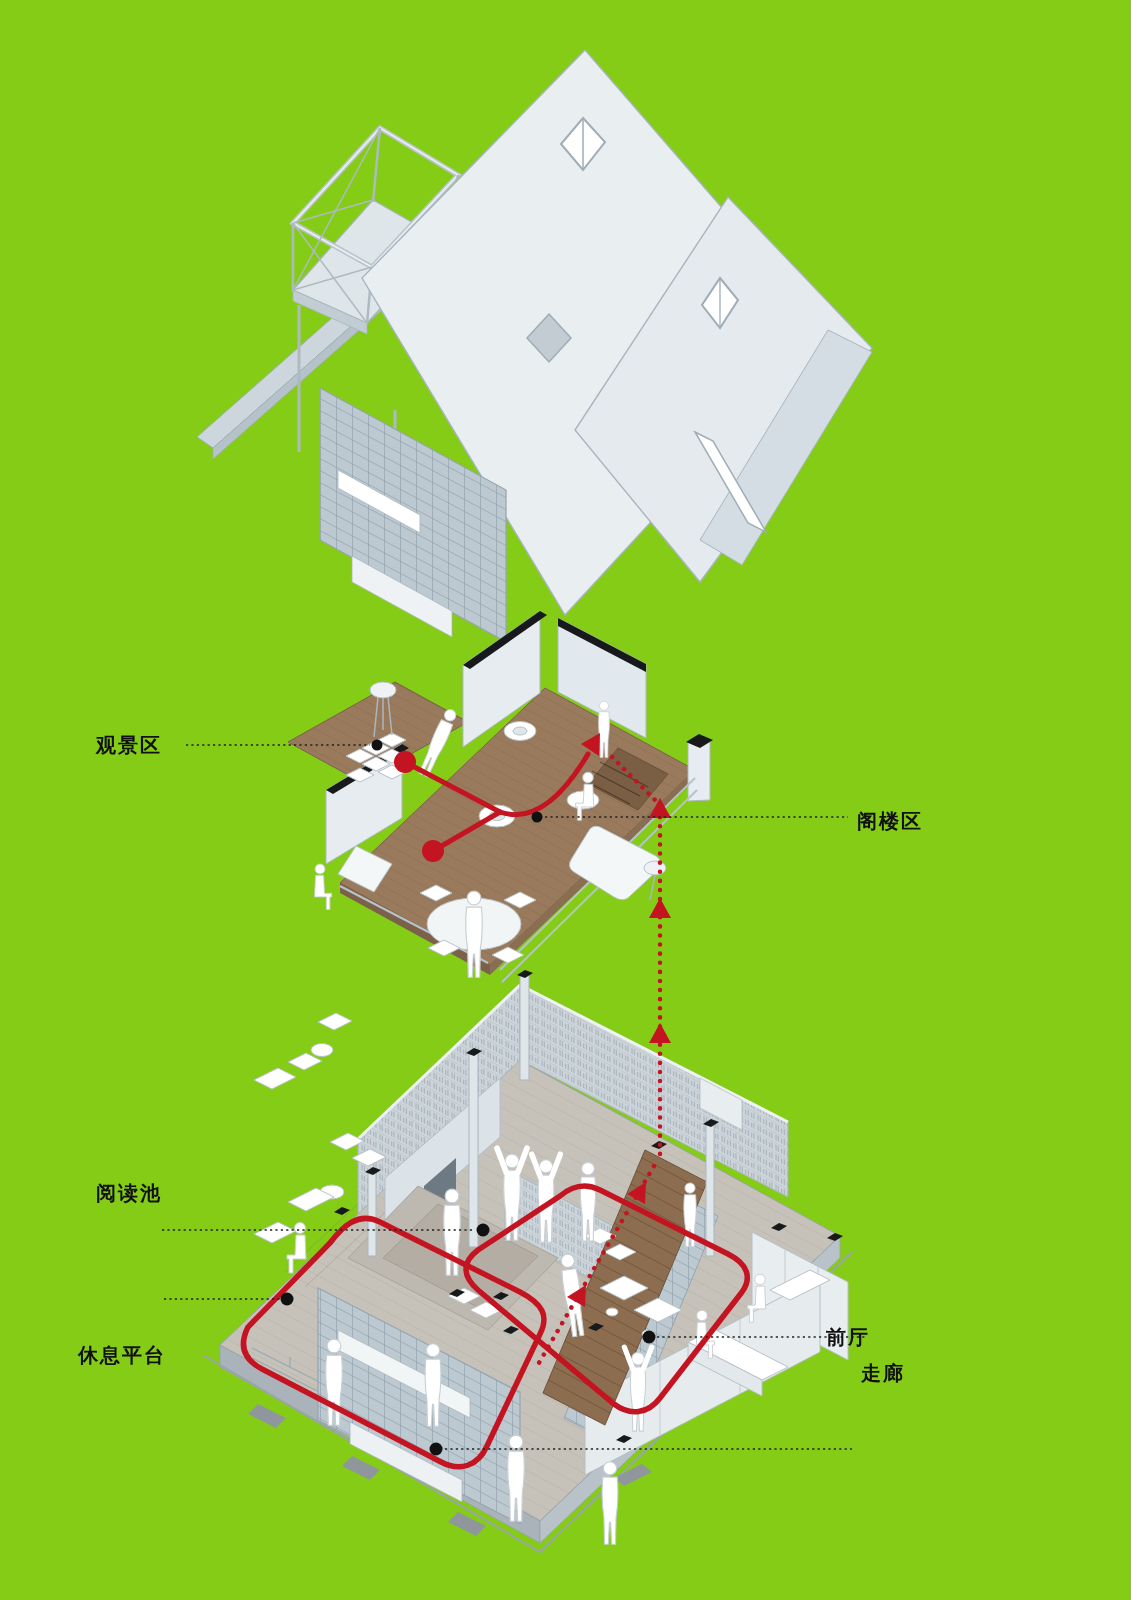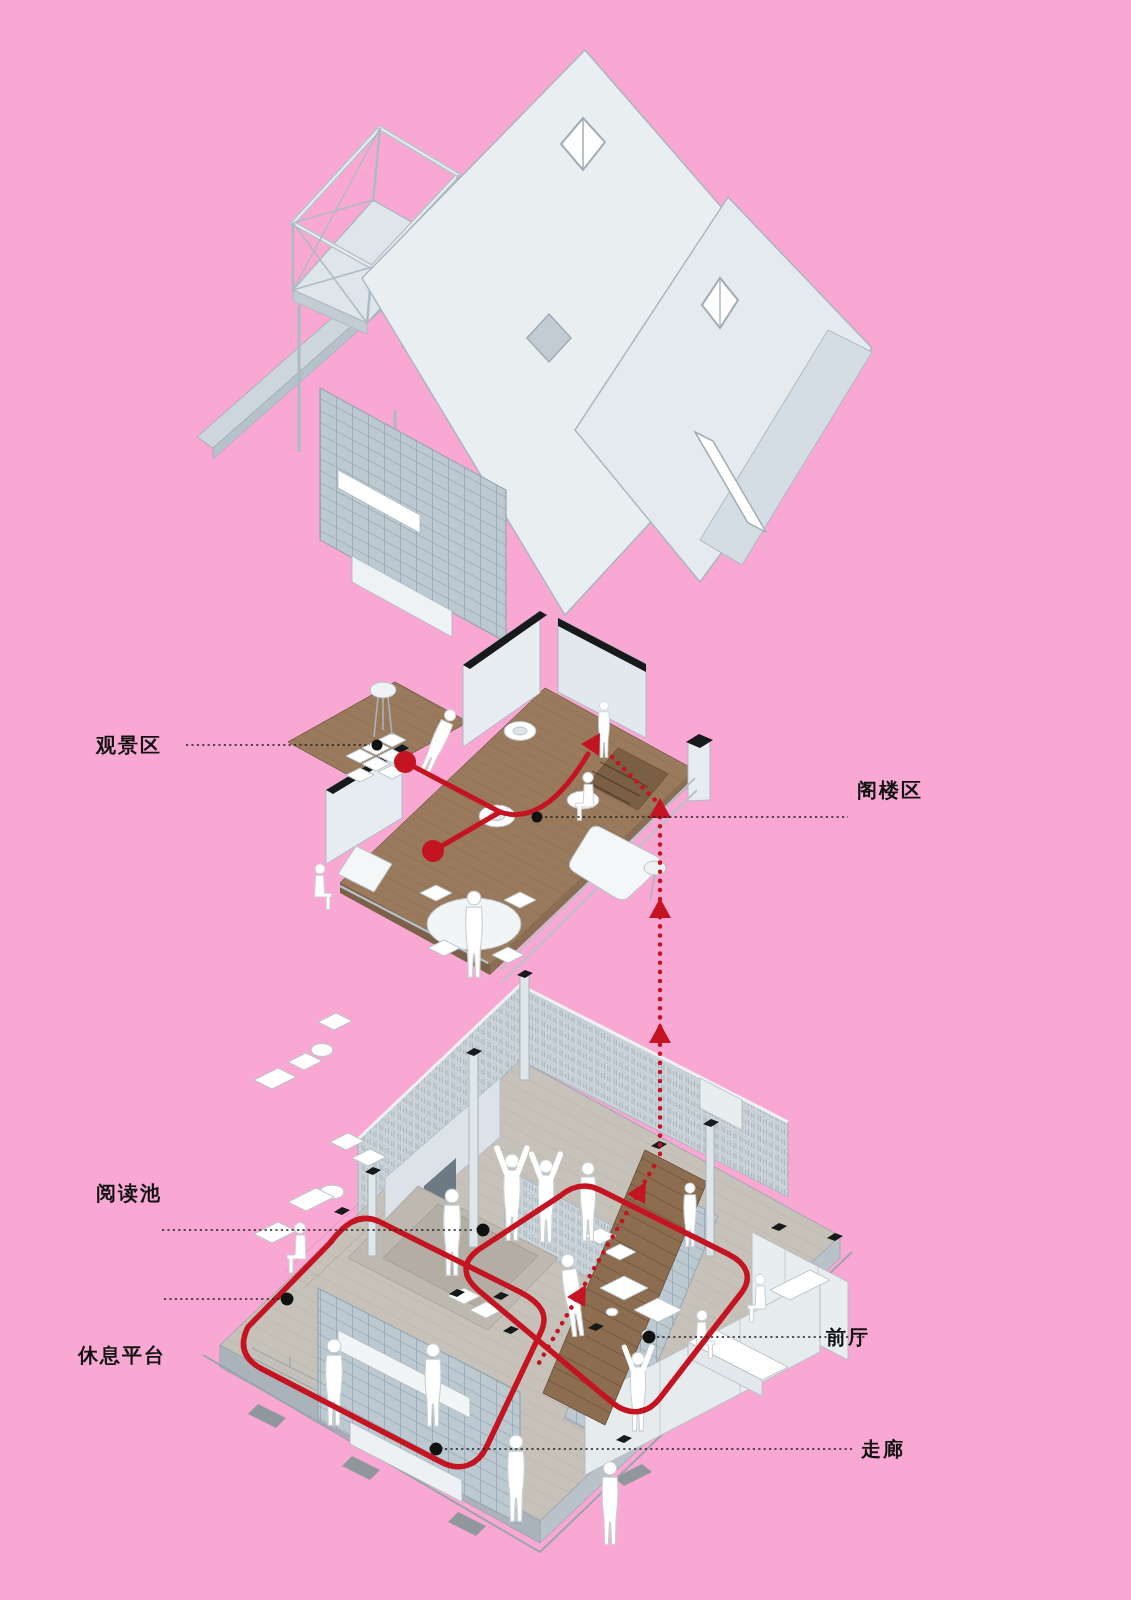--- a/index.html
+++ b/index.html
@@ -1,19 +1,19 @@
 <!DOCTYPE html>
 <html><head>
 <meta charset="utf-8">
 <style>
   html,body{margin:0;padding:0;background:#ffffff;}
   #canvas{
     position:relative;
     width:1131px;height:1600px;
-    background:#f9a8d4;
+    background:#84cc16;
     font-family:"Liberation Sans", sans-serif;
     overflow:hidden;
   }
   #drawing{position:absolute;left:0;top:0;}
   .lbl{
     position:absolute;
     font-size:20px;
     font-weight:600;
     letter-spacing:2px;
     color:#111111;
@@ -367,19 +367,19 @@
     <circle cx="377" cy="745" r="5.5"></circle>
     <circle cx="537" cy="817" r="5.5"></circle>
     <circle cx="483" cy="1230" r="6.5"></circle>
     <circle cx="287" cy="1299" r="6.5"></circle>
     <circle cx="649" cy="1337" r="6.5"></circle>
     <circle cx="436" cy="1449" r="6.5"></circle>
   </g>
 </svg>
 
 <div class="lbl" style="left:96px;top:732px">观景区</div>
-<div class="lbl" style="left:857px;top:777px">阁楼区</div>
+<div class="lbl" style="left:857px;top:808px">阁楼区</div>
 <div class="lbl" style="left:96px;top:1180px">阅读池</div>
 <div class="lbl" style="left:78px;top:1342px">休息平台</div>
 <div class="lbl" style="left:826px;top:1324px">前厅</div>
-<div class="lbl" style="left:861px;top:1436px">走廊</div>
+<div class="lbl" style="left:861px;top:1360px">走廊</div>
 
 </div>
 
 </body></html>

